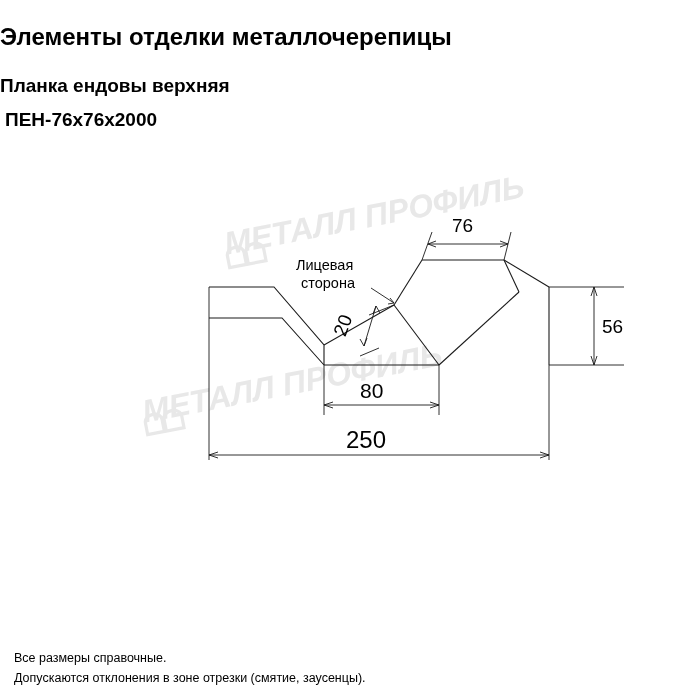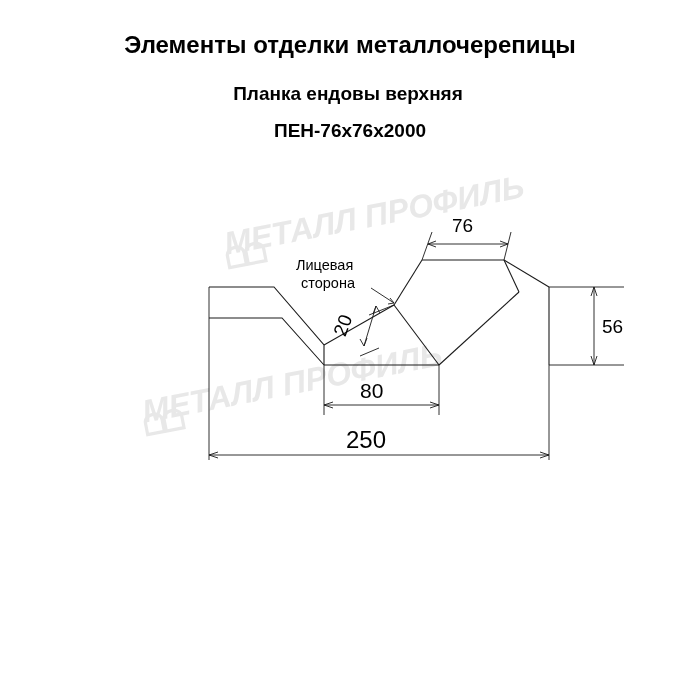--- a/index.html
+++ b/index.html
@@ -15,42 +15,42 @@
     position: relative;
     overflow: hidden;
   }
   .page {
     position: relative;
     width: 700px;
     height: 700px;
   }
   .title-block {
     position: absolute;
-    top: 32px;
+    top: 24px;
     left: 0;
     width: 700px;
-    text-align: center;
+    text-align: left;
   }
   .main-title {
     font-size: 24px;
     font-weight: bold;
     letter-spacing: 0px;
     margin: 0 0 26px 0;
     line-height: 1.1;
   }
   .sub-title {
     font-size: 19px;
     font-weight: bold;
     margin: 0 4px 13px 0;
     line-height: 1.1;
   }
   .code-title {
     font-size: 19px;
     font-weight: bold;
-    margin: 16px;
+    margin: 5px;
     line-height: 1.1;
   }
   .drawing {
     position: absolute;
     top: 170px;
     left: 16px;
     width: 580px;
     height: 340px;
     margin-left: 8px;
   }
@@ -199,14 +199,18 @@
       <g stroke="#1a1a1a" fill="none" stroke-width="0.9">
         <path d="M347,118 L370,133"></path>
         <path d="M370,133 L366,128 M370,133 L364,134"></path>
       </g>
       <text class="dim-text" x="272" y="100" font-size="14.5" fill="#000">Лицевая</text>
       <text class="dim-text" x="277" y="118" font-size="14.5" fill="#000">сторона</text>
 
     </svg>
   </div>
 
+  <div class="footer">
+    <div>Все размеры справочные.</div>
+    <div>Допускаются отклонения в зоне отрезки (смятие, заусенцы).</div>
+  </div>
 
 </div>
 
 </body></html>

